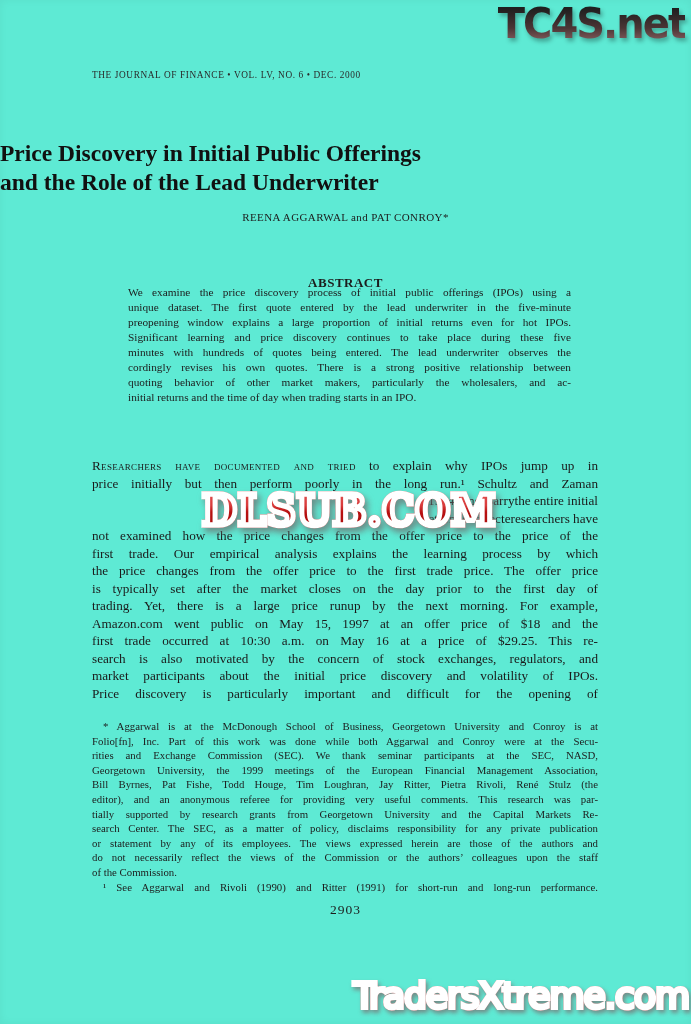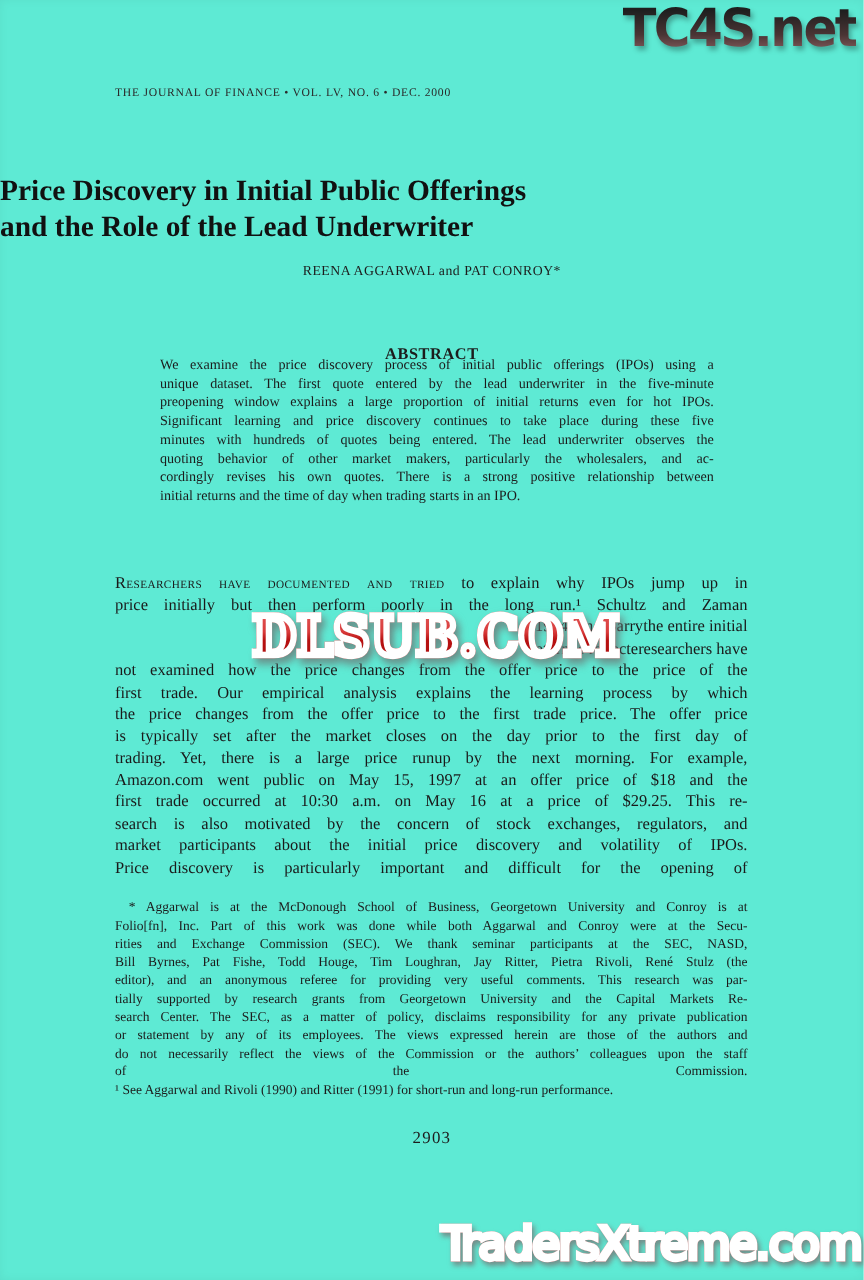--- a/index.html
+++ b/index.html
@@ -116,22 +116,22 @@
   <div class="authors">REENA AGGARWAL and PAT CONROY*</div>
 
   <div class="abstract-heading">ABSTRACT</div>
 
   <div class="abstract-lines">
       <div class="tline">We examine the price discovery process of initial public offerings (IPOs) using a</div>
       <div class="tline">unique dataset. The first quote entered by the lead underwriter in the five-minute</div>
       <div class="tline">preopening window explains a large proportion of initial returns even for hot IPOs.</div>
       <div class="tline">Significant learning and price discovery continues to take place during these five</div>
       <div class="tline">minutes with hundreds of quotes being entered. The lead underwriter observes the</div>
+      <div class="tline">cordingly revises his own quotes. There is a strong positive relationship between</div>
       <div class="tline">quoting behavior of other market makers, particularly the wholesalers, and ac-</div>
-      <div class="tline">cordingly revises his own quotes. There is a strong positive relationship between</div>
       <div class="tline">initial returns and the time of day when trading starts in an IPO.</div>
     </div>
 
   <div class="body-lines">
       <div class="tline"><span class="sc">Researchers have documented and tried</span> to explain why IPOs jump up in</div>
       <div class="tline">price initially but then perform poorly in the long run.¹ Schultz and Zaman</div>
       <div class="tline split">
         <span>(1994) and Barry</span>
         <span>the entire initial</span>
       </div>
@@ -150,20 +150,21 @@
       <div class="tline">market participants about the initial price discovery and volatility of IPOs.</div>
       <div class="tline">Price discovery is particularly important and difficult for the opening of</div>
     </div>
 
   <div class="wm-mid">DLSUB.COM</div>
 
   <div class="fn-lines">
       <div class="tline">* Aggarwal is at the McDonough School of Business, Georgetown University and Conroy is at</div>
       <div class="tline">Folio[fn], Inc. Part of this work was done while both Aggarwal and Conroy were at the Secu-</div>
       <div class="tline">rities and Exchange Commission (SEC). We thank seminar participants at the SEC, NASD,</div>
+      <div class="tline">Georgetown University, the 1999 meetings of the European Financial Management Association,</div>
       <div class="tline">Bill Byrnes, Pat Fishe, Todd Houge, Tim Loughran, Jay Ritter, Pietra Rivoli, René Stulz (the</div>
       <div class="tline">editor), and an anonymous referee for providing very useful comments. This research was par-</div>
       <div class="tline">tially supported by research grants from Georgetown University and the Capital Markets Re-</div>
       <div class="tline">search Center. The SEC, as a matter of policy, disclaims responsibility for any private publication</div>
       <div class="tline">or statement by any of its employees. The views expressed herein are those of the authors and</div>
       <div class="tline">do not necessarily reflect the views of the Commission or the authors’ colleagues upon the staff</div>
       <div class="tline">of the Commission.</div>
       <div class="tline">¹ See Aggarwal and Rivoli (1990) and Ritter (1991) for short-run and long-run performance.</div>
     </div>
 

